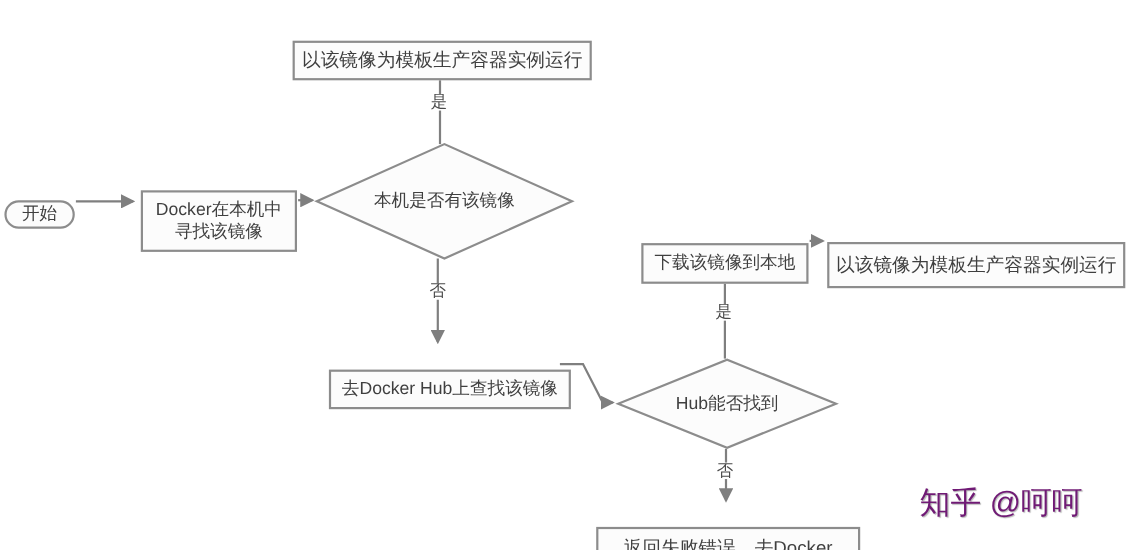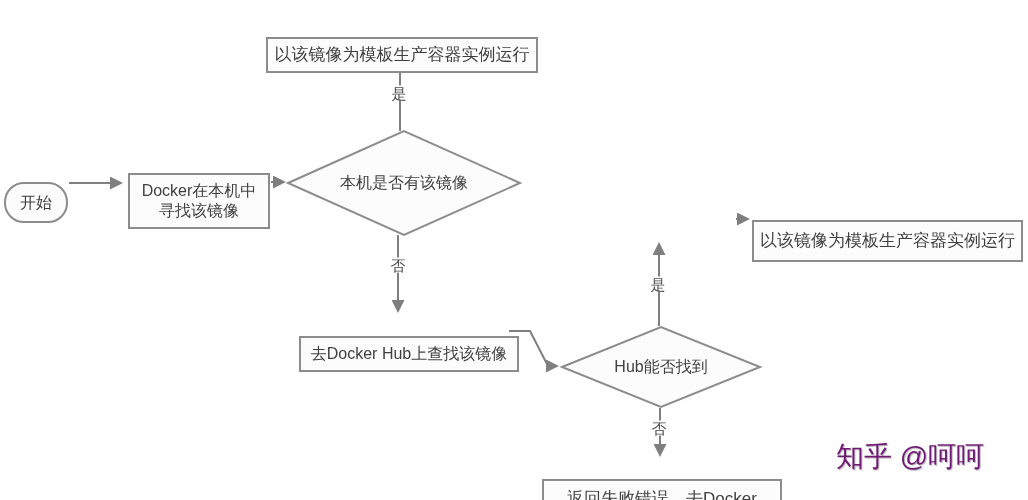--- a/index.html
+++ b/index.html
@@ -57,21 +57,21 @@
     position: absolute;
     left: 836px;
     top: 438px;
     font-size: 28px;
     color: #701a75;
     text-shadow: 1px 1px 1px #b5b5b5, -1px -1px 0 #ffffff;
     white-space: nowrap;
   }
 
   
-  #node-start        { left: 4px;   top: 162px; width: 64px;  height: 41px; font-size: 16px; }
+  #node-start        { left: 4px;   top: 162px; width: 64px;  height: 26px; font-size: 16px; }
   #node-find-local   { left: 128px; top: 153px; width: 142px; height: 56px; font-size: 16px; }
   #node-run-top      { left: 266px; top: 17px;  width: 272px; height: 36px; font-size: 17px; }
   #node-search-hub   { left: 299px; top: 316px; width: 220px; height: 36px; font-size: 16px; }
   #node-download     { left: 583px; top: 201px; width: 152px; height: 37px; font-size: 16px; }
   #node-run-right    { left: 752px; top: 200px; width: 271px; height: 42px; font-size: 17px; }
   #node-fail         { left: 542px; top: 459px; width: 240px; height: 39px; font-size: 17px; }
 
   #label-has-local   { left: 404px; top: 183px; font-size: 16px; }
   #label-hub-found   { left: 661px; top: 367px; font-size: 16px; }
 
@@ -107,20 +107,21 @@
 
   <div class="node rounded" id="node-start">开始</div>
 
   <div class="node" id="node-find-local">Docker在本机中
 寻找该镜像</div>
 
   <div class="node" id="node-run-top">以该镜像为模板生产容器实例运行</div>
 
   <div class="node" id="node-search-hub">去Docker Hub上查找该镜像</div>
 
+  <div class="node" id="node-download">下载该镜像到本地</div>
 
   <div class="node" id="node-run-right">以该镜像为模板生产容器实例运行</div>
 
   <div class="node" id="node-fail">返回失败错误，去Docker</div>
 
   <div class="diamond-label" id="label-has-local">本机是否有该镜像</div>
 
   <div class="diamond-label" id="label-hub-found">Hub能否找到</div>
 
   <div class="edge-label" id="edge-label-yes1">是</div>

